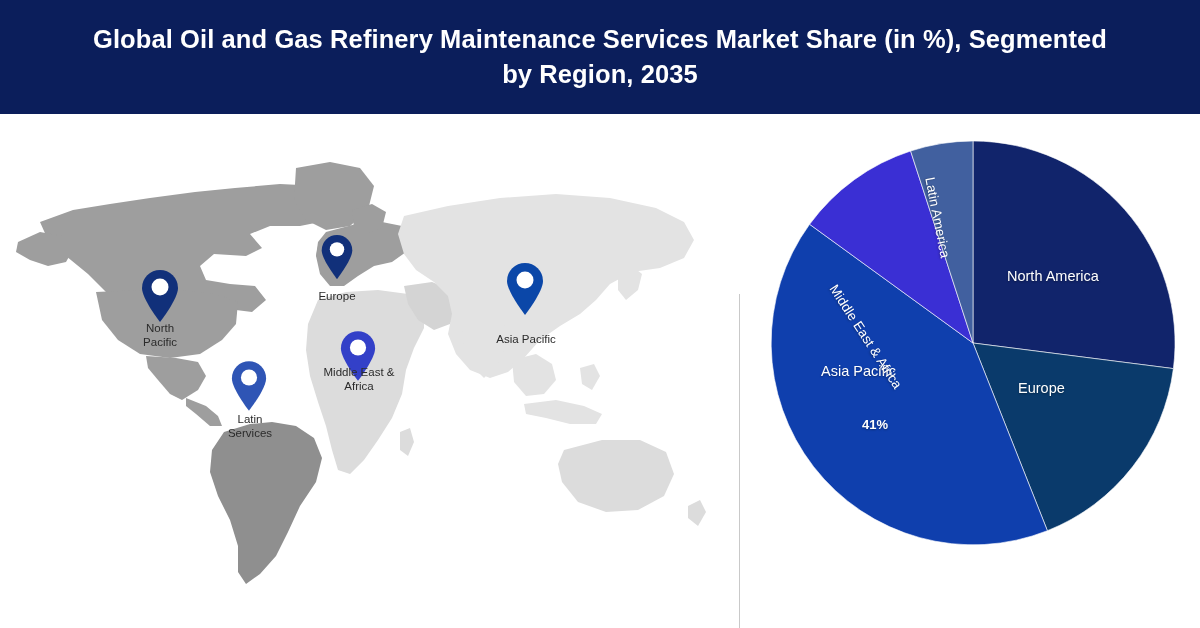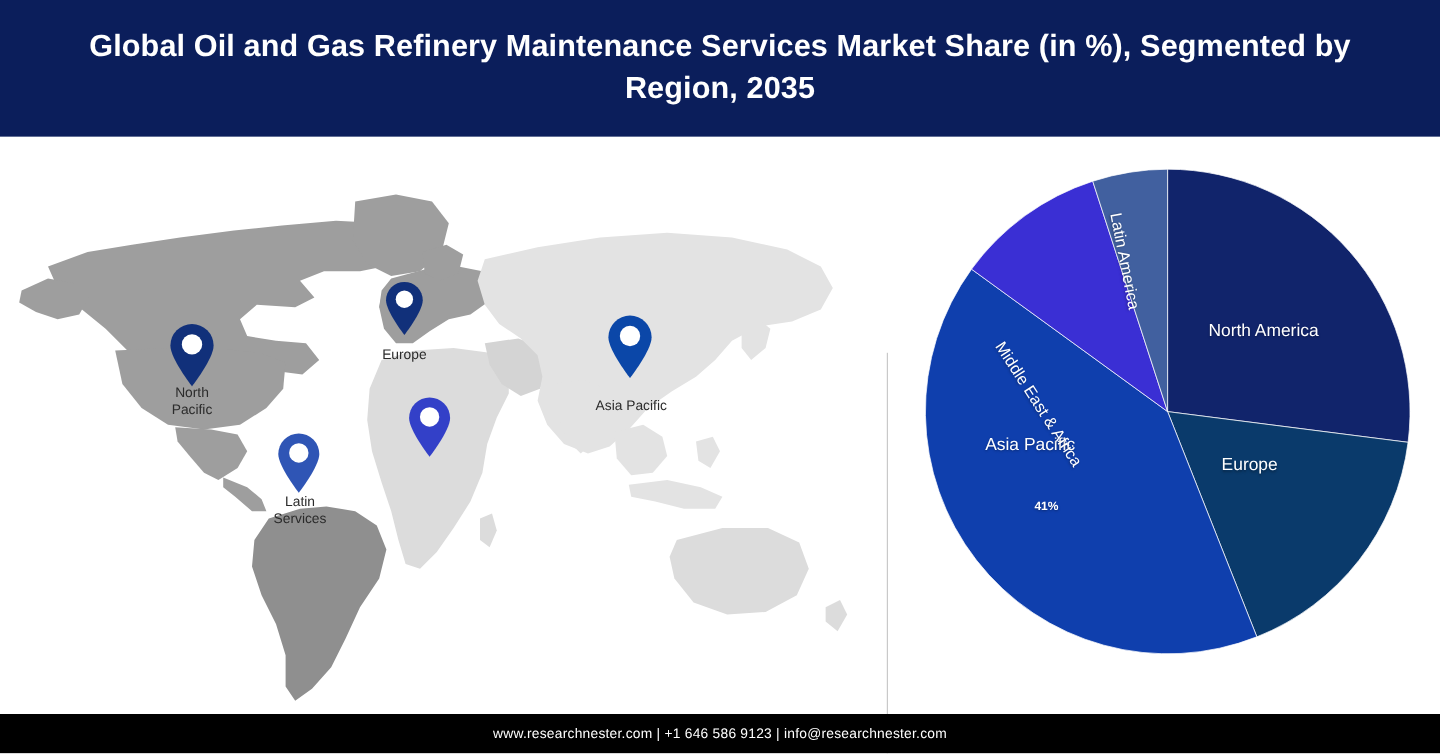--- a/index.html
+++ b/index.html
@@ -23,21 +23,21 @@
   .header {
     position: absolute;
     left: 0; top: 0;
     width: 1200px;
     height: 114px;
     background: #0b1e5b;
     display: flex;
     align-items: center;
     justify-content: center;
     box-sizing: border-box;
-    padding: 0 64px;
+    padding: 0 82px;
   }
   .header-title {
     color: #ffffff;
     font-size: 25.5px;
     font-weight: bold;
     line-height: 1.38;
     text-align: center;
     letter-spacing: 0.1px;
   }
 
@@ -100,21 +100,21 @@
     position: absolute;
     color: #ffffff;
     font-size: 14.5px;
     font-family: "Liberation Sans", sans-serif;
     white-space: nowrap;
     text-shadow: 0 1px 2px rgba(0,0,0,0.35);
   }
   .slice-value {
     position: absolute;
     color: #ffffff;
-    font-size: 10px;
+    font-size: 13px;
     font-family: "Liberation Sans", sans-serif;
     font-weight: bold;
     white-space: nowrap;
     text-shadow: 0 1px 2px rgba(0,0,0,0.35);
   }
 
   
   .footer {
     position: absolute;
     left: 0;
@@ -205,20 +205,22 @@
       </div>
       <div class="map-label" style="left:208px; top:298px; width:84px;">Latin
 Services</div>
 
       <div class="pin" style="left:339px; top:216px; width:38px; height:52px;">
         <svg width="38" height="52" viewBox="0 0 40 54">
             <path d="M20 53 C20 53 2 30 2 19 A18 18 0 1 1 38 19 C38 30 20 53 20 53 Z" fill="#3340c8"></path>
             <circle cx="20" cy="18" r="8.5" fill="#ffffff"></circle>
           </svg>
       </div>
+      <div class="map-label" style="left:295px; top:251px; width:128px;">Middle East &amp;
+Africa</div>
 
       <div class="pin" style="left:505px; top:148px;">
         <svg width="40" height="54" viewBox="0 0 40 54">
             <path d="M20 53 C20 53 2 30 2 19 A18 18 0 1 1 38 19 C38 30 20 53 20 53 Z" fill="#0b47a8"></path>
             <circle cx="20" cy="18" r="8.5" fill="#ffffff"></circle>
           </svg>
       </div>
       <div class="map-label" style="left:472px; top:218px; width:108px;">Asia Pacific</div>
     </div>
 
@@ -241,17 +243,14 @@
       <div class="slice-label" style="left:268px; top:154px;">North America</div>
       <div class="slice-label" style="left:279px; top:266px;">Europe</div>
       <div class="slice-label" style="left:82px; top:249px;">Asia Pacific</div>
       <div class="slice-value" style="left:123px; top:303px;">41%</div>
       <div class="slice-label" style="left:100px; top:168px; transform-origin: 0 0; transform: rotate(57deg); font-size:13.5px;">Middle East &amp; Africa</div>
       <div class="slice-label" style="left:198px; top:62px; transform-origin: 0 0; transform: rotate(79deg); font-size:13.5px;">Latin America</div>
     </div>
 
   </div>
 
-  <div class="footer">
-    <div class="footer-text">www.researchnester.com | +1 646 586 9123 | info@researchnester.com</div>
-  </div>
 
 </div>
 
 </body></html>

